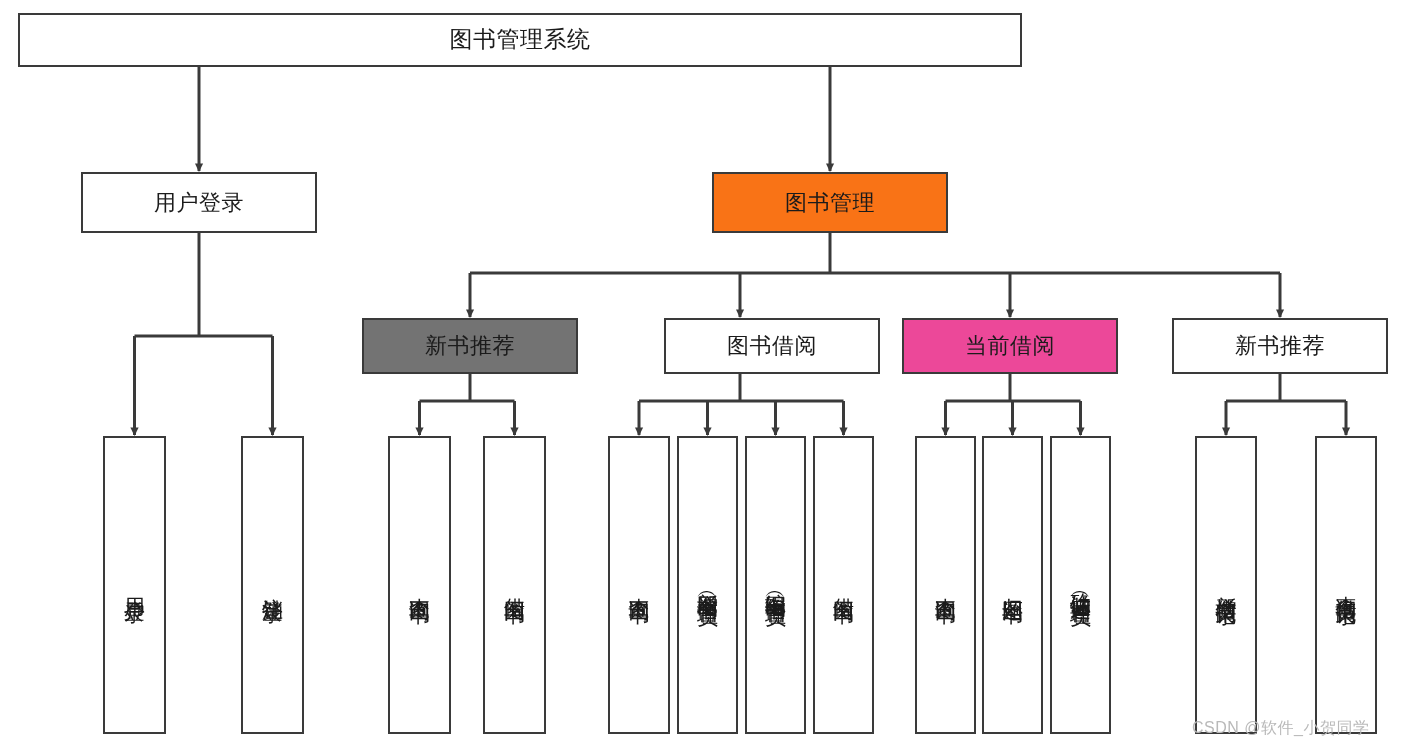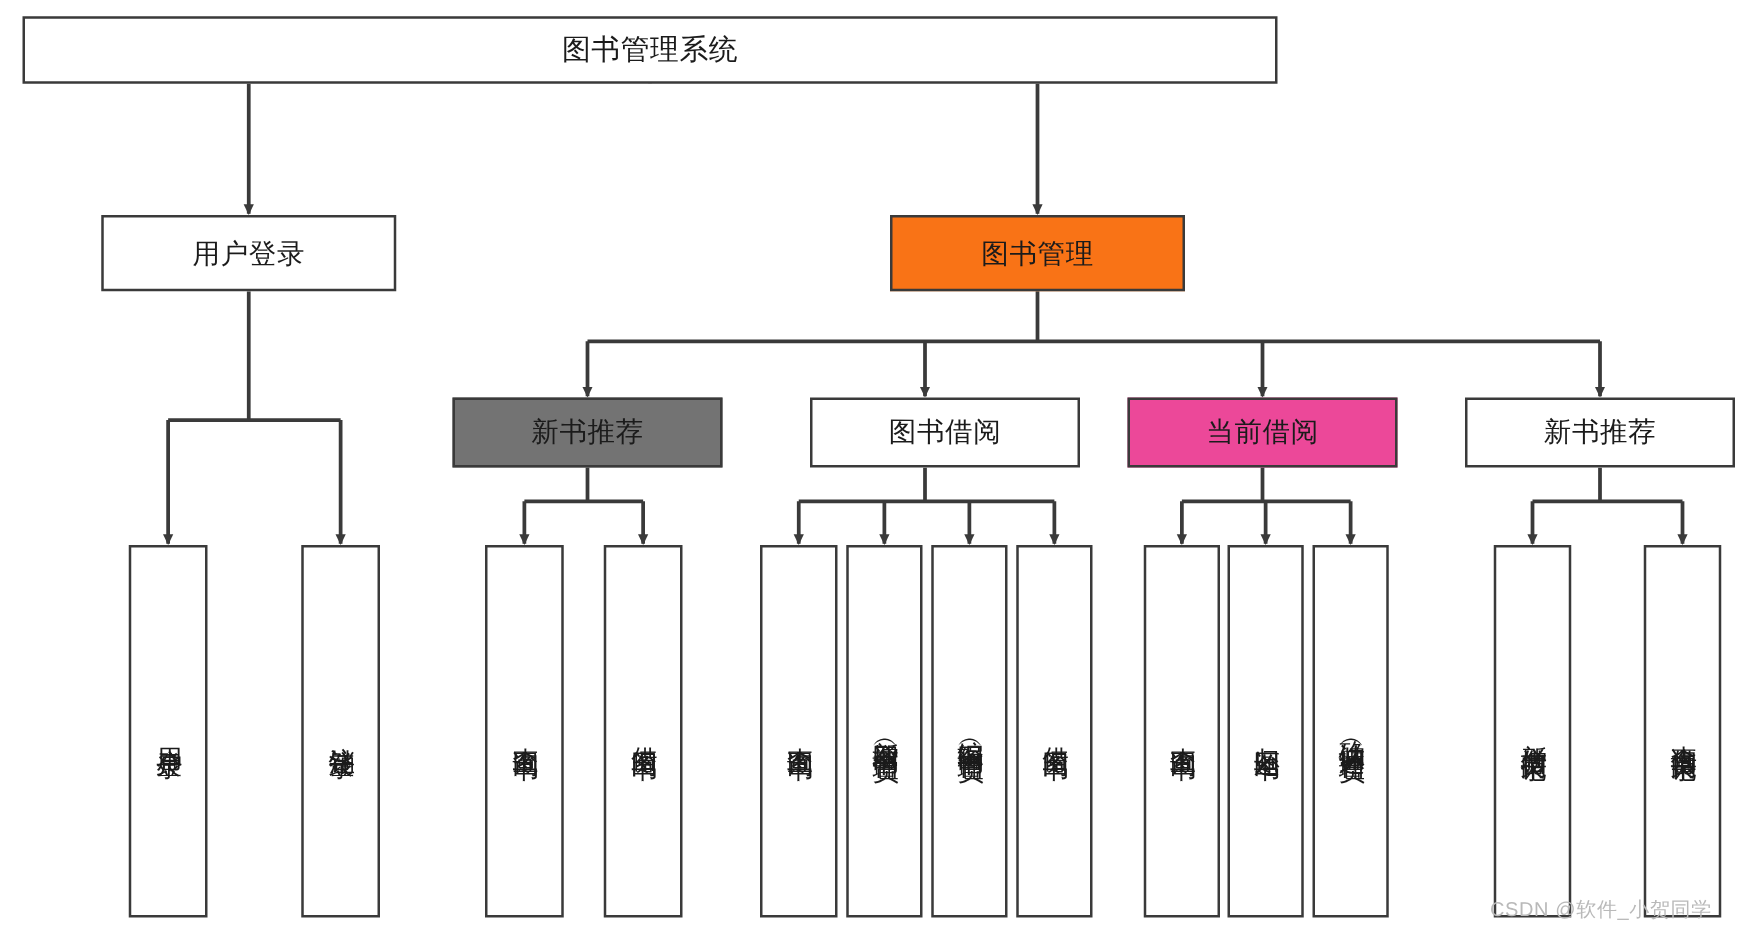--- a/index.html
+++ b/index.html
@@ -116,21 +116,21 @@
       </div>
       <div class="node horiz" style="left: 81px; top: 172px; width: 236px; height: 61px; border-color: rgb(58, 58, 58); background: rgb(255, 255, 255);">
         <span class="label" style="color: rgb(27, 27, 27);">用户登录</span>
       </div>
       <div class="node horiz" style="left: 712px; top: 172px; width: 236px; height: 61px; border-color: rgb(58, 58, 58); background: #f97316;">
         <span class="label" style="color: rgb(27, 27, 27);">图书管理</span>
       </div>
       <div class="node horiz" style="left: 362px; top: 318px; width: 216px; height: 56px; border-color: rgb(58, 58, 58); background: #737373;">
         <span class="label" style="color: rgb(27, 27, 27);">新书推荐</span>
       </div>
-      <div class="node horiz" style="left: 648px; top: 318px; width: 216px; height: 56px; border-color: rgb(58, 58, 58); background: rgb(255, 255, 255);">
+      <div class="node horiz" style="left: 664px; top: 318px; width: 216px; height: 56px; border-color: rgb(58, 58, 58); background: rgb(255, 255, 255);">
         <span class="label" style="color: rgb(27, 27, 27);">图书借阅</span>
       </div>
       <div class="node horiz" style="left: 902px; top: 318px; width: 216px; height: 56px; border-color: rgb(58, 58, 58); background: #ec4899;">
         <span class="label" style="color: rgb(27, 27, 27);">当前借阅</span>
       </div>
       <div class="node horiz" style="left: 1172px; top: 318px; width: 216px; height: 56px; border-color: rgb(58, 58, 58); background: rgb(255, 255, 255);">
         <span class="label" style="color: rgb(27, 27, 27);">新书推荐</span>
       </div>
       <div class="node vert" style="left: 103px; top: 436px; width: 63px; height: 298px; border-color: rgb(58, 58, 58); background: rgb(255, 255, 255);">
         <span class="label" style="color: rgb(27, 27, 27);">用户登录</span>

